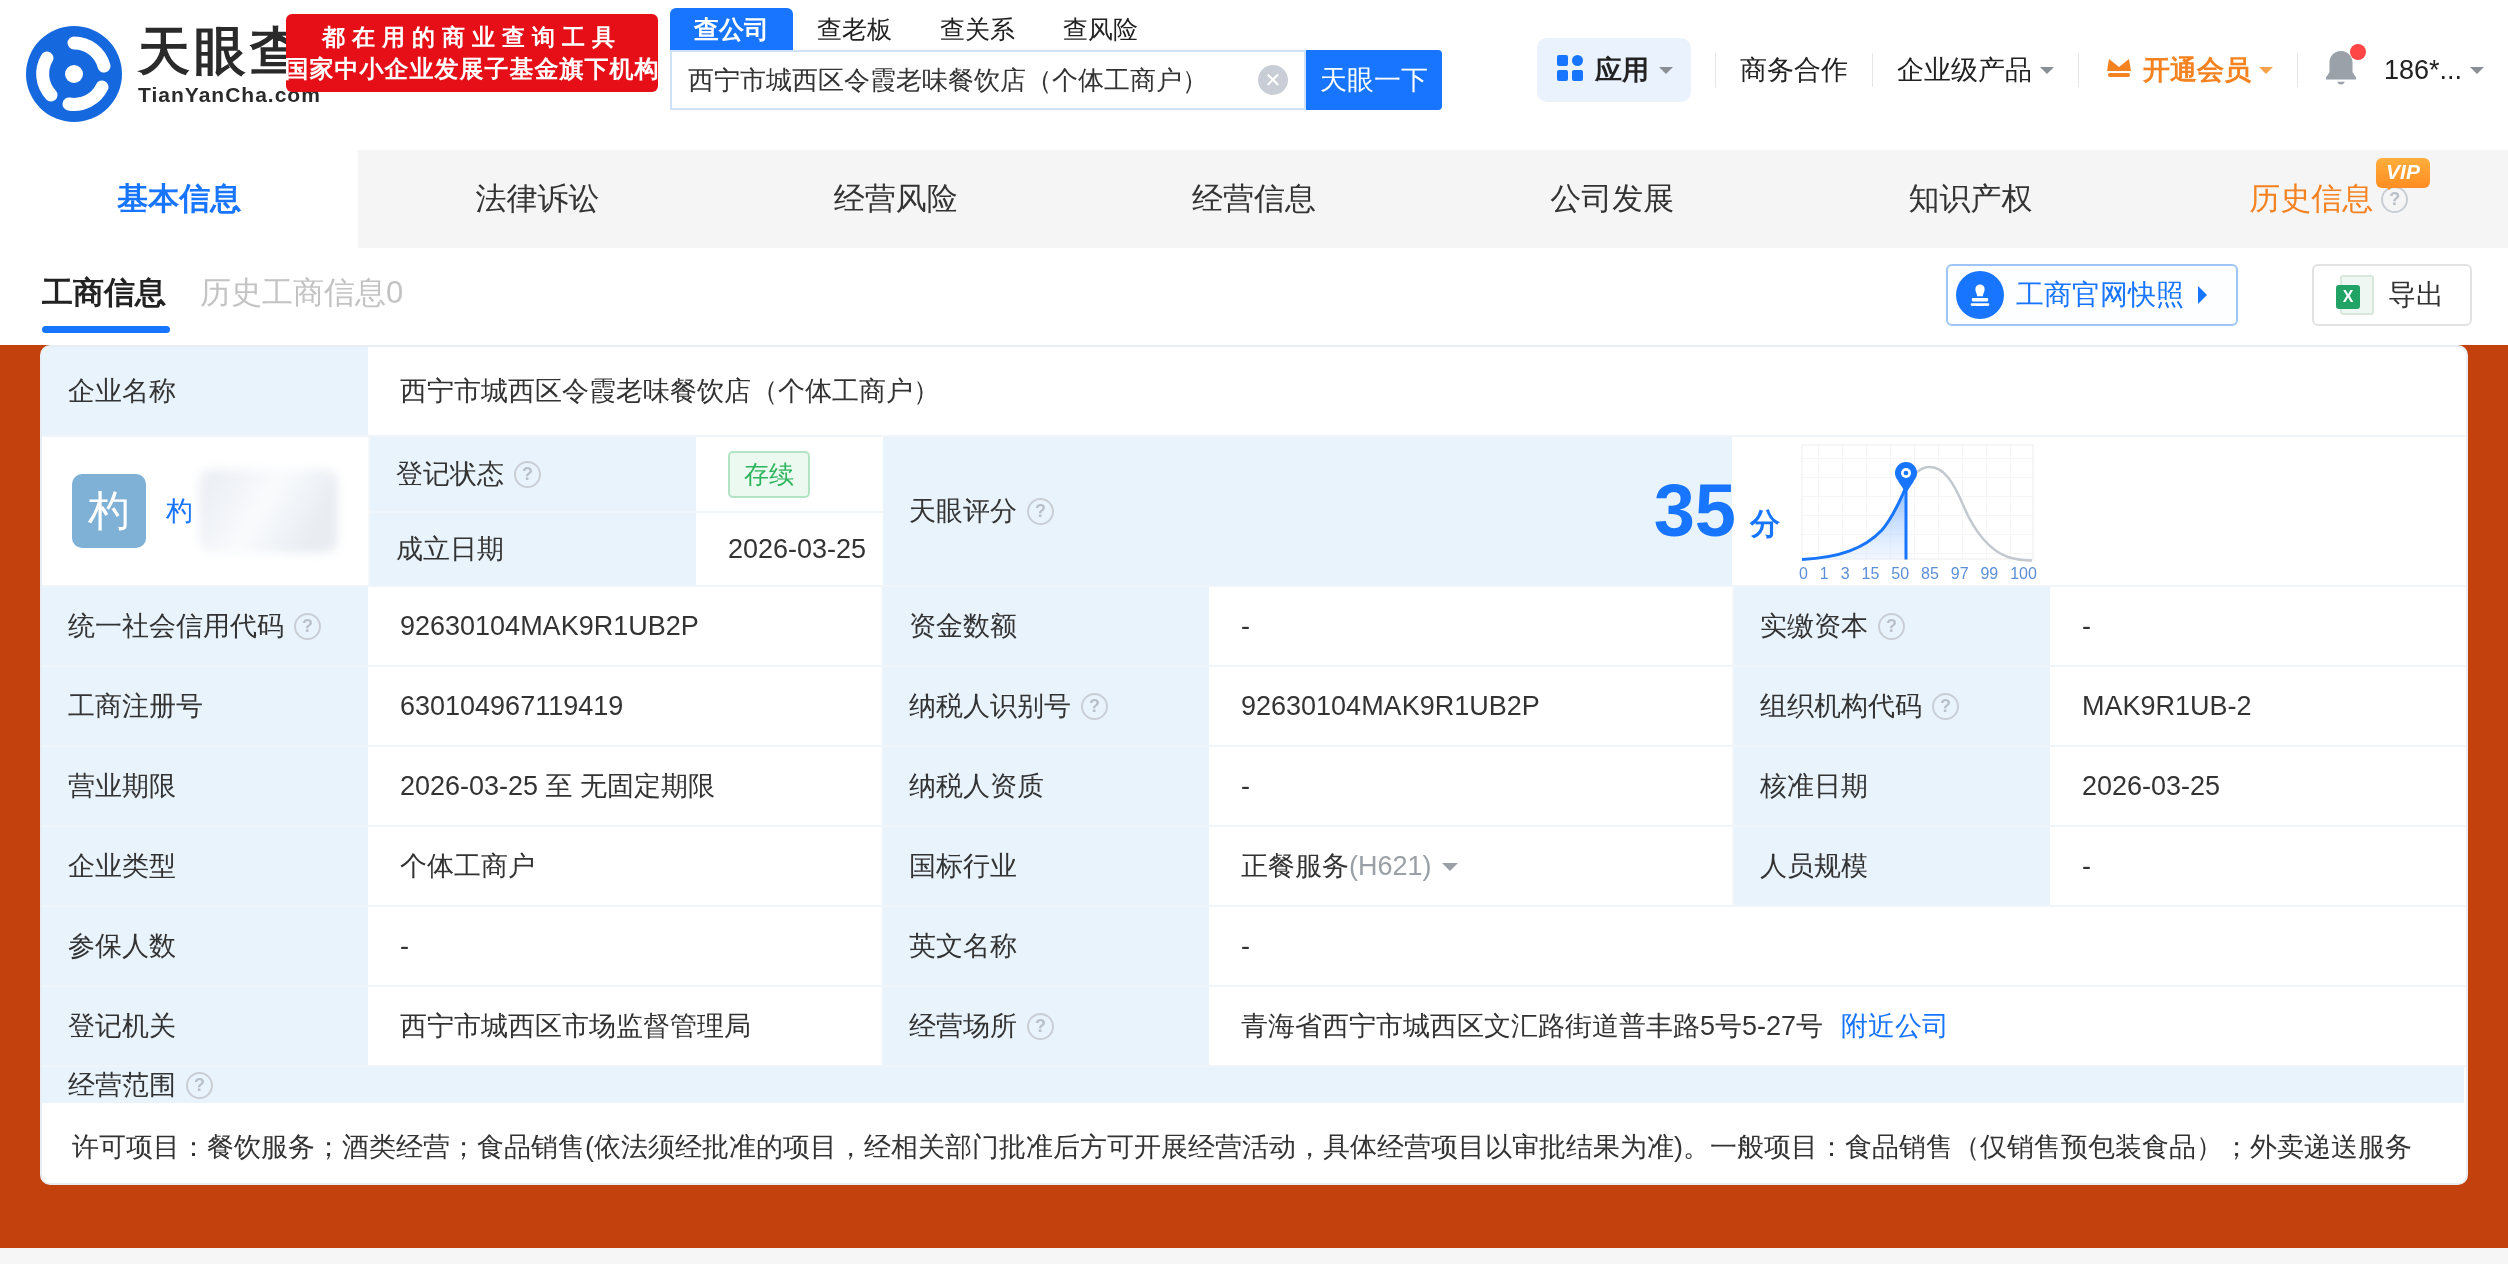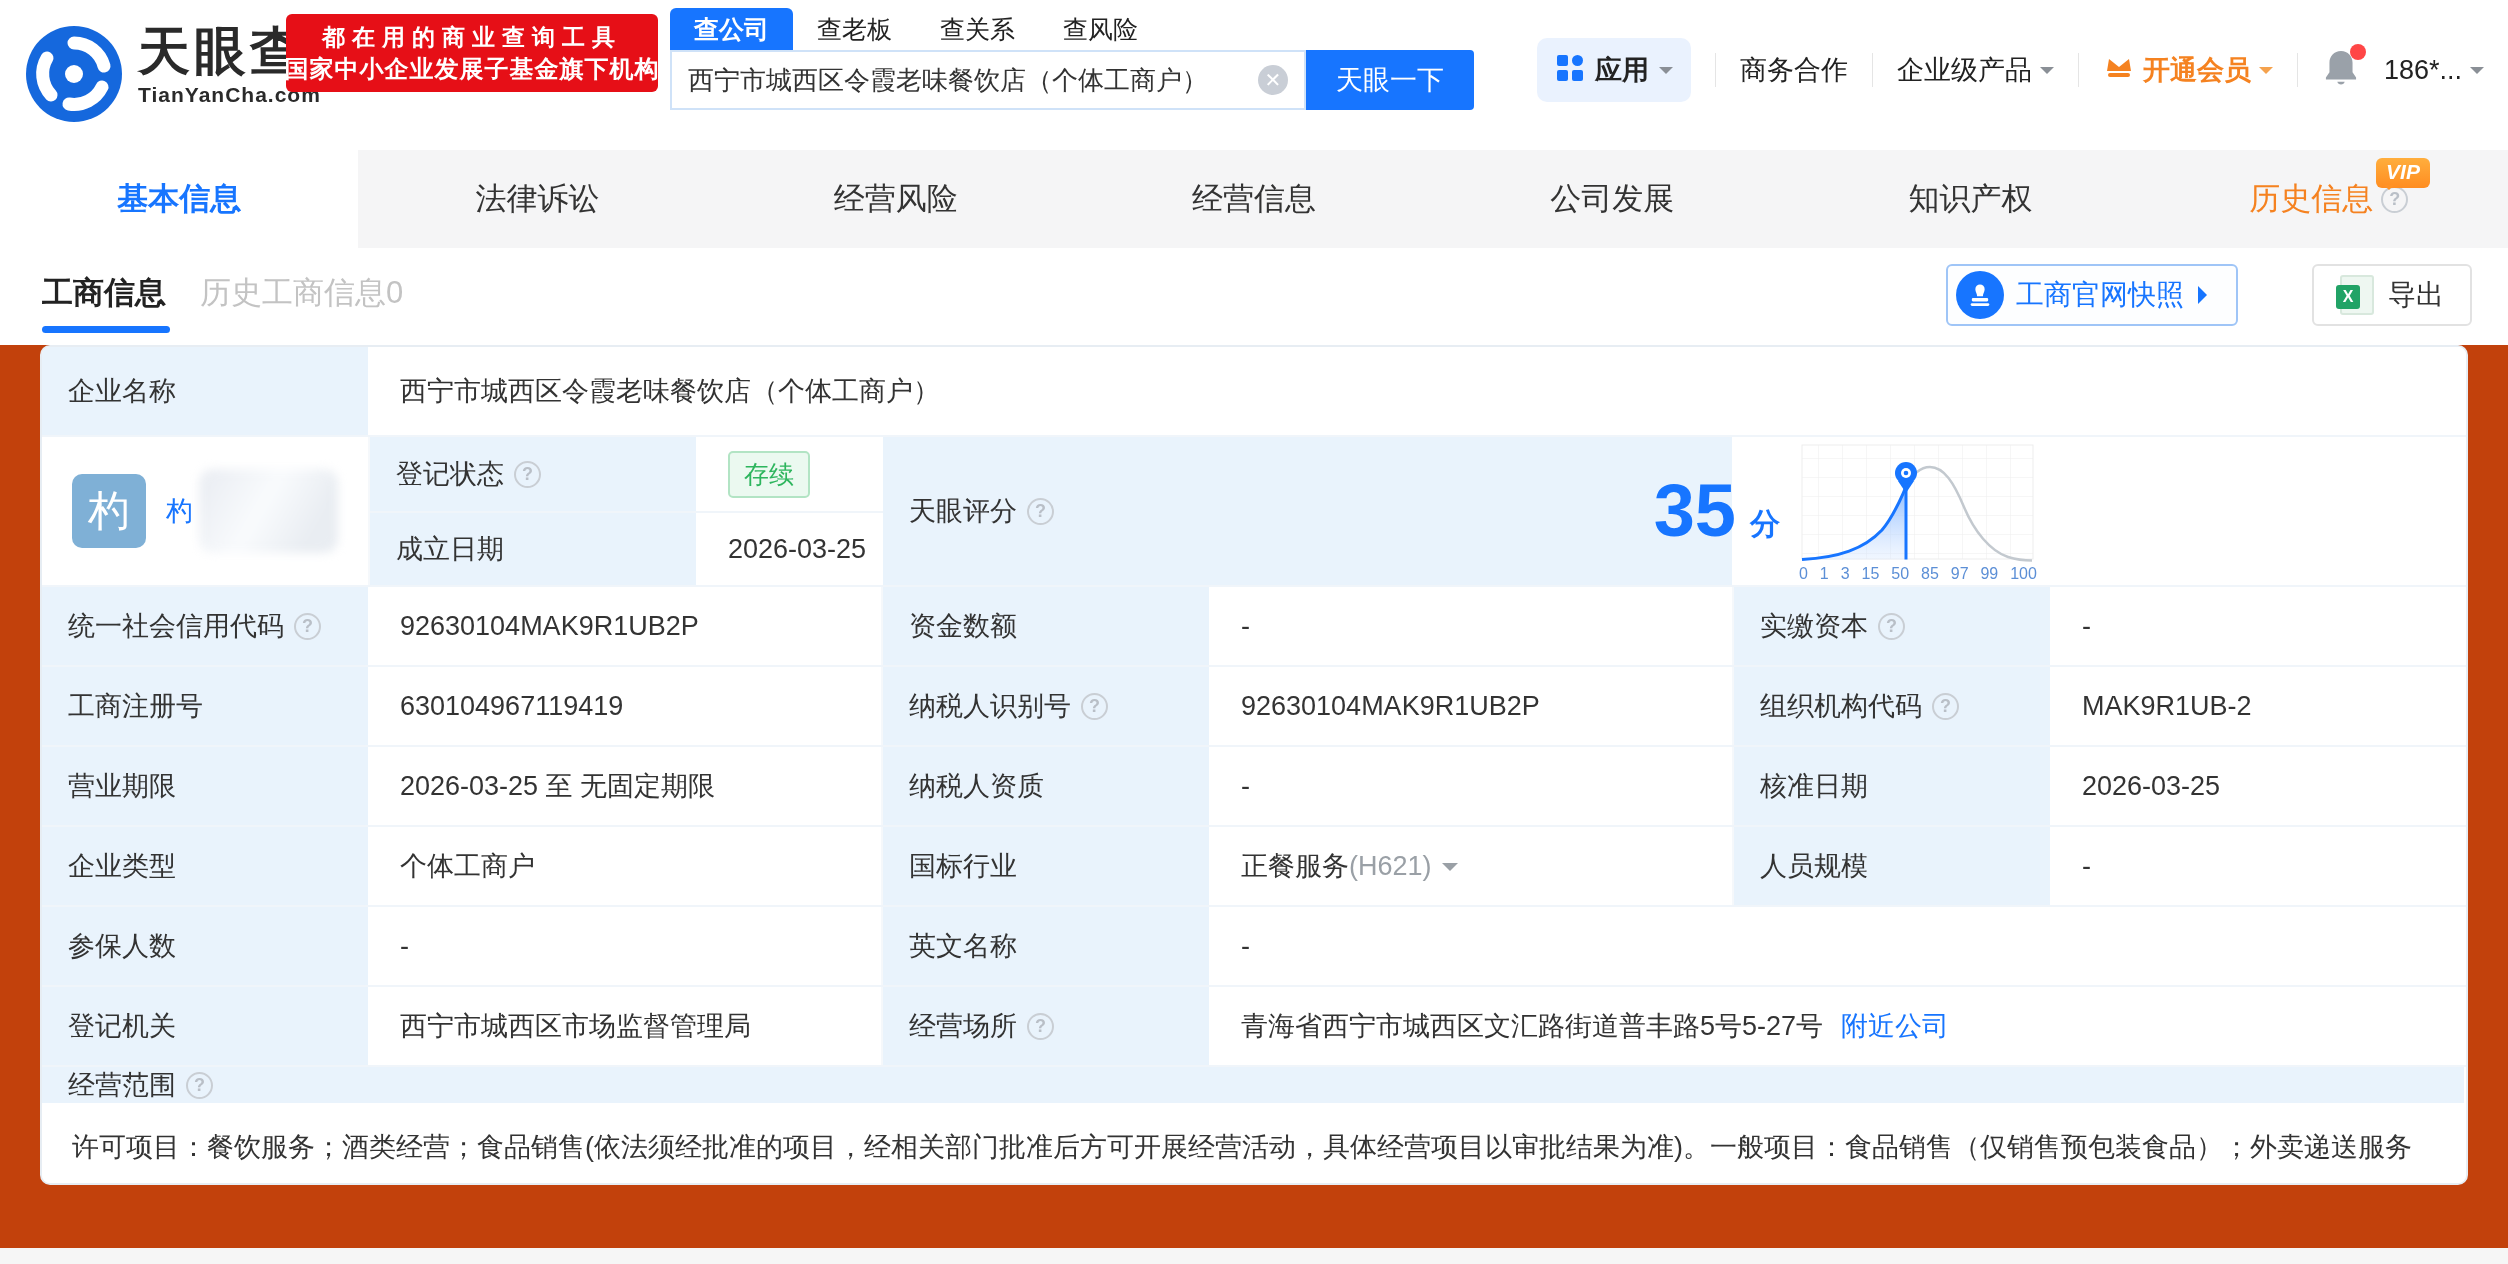--- a/index.html
+++ b/index.html
@@ -19,21 +19,21 @@
 
   .search-wrap { position:absolute; left:670px; top:8px; }
   .search-tabs { display:flex; align-items:flex-end; height:42px; }
   .stab { font-size:25px; color:#222; padding:0 24px; height:42px; display:flex; align-items:center; cursor:pointer; }
   .stab.active { background:#1775ff; color:#fff; border-radius:6px 6px 0 0; font-weight:bold; }
   .search-row { display:flex; }
   .search-box { width:636px; height:60px; border:2px solid #cfe2f8; background:#fff; display:flex; align-items:center; padding:0 16px; }
   .search-box .query { flex:1; font-size:26px; color:#333; white-space:nowrap; overflow:hidden; }
   .clear-ico { width:30px; height:30px; border-radius:50%; background:#c9ced6; color:#fff; font-size:20px; font-weight:bold;
                display:flex; align-items:center; justify-content:center; cursor:pointer; }
-  .search-btn { width:168px; height:60px; background:#1775ff; color:#fff; font-size:27px; border:none;
+  .search-btn { width:136px; height:60px; background:#1775ff; color:#fff; font-size:27px; border:none;
                 border-radius:0 4px 4px 0; cursor:pointer; font-family:inherit; }
 
   .top-nav { position:absolute; right:24px; top:34px; display:flex; align-items:center; gap:24px; height:72px; }
   .apps-btn { display:flex; align-items:center; gap:10px; background:#eaf2fe; border-radius:10px; padding:14px 18px; cursor:pointer;justify-content:flex-end; }
   .apps-btn .lbl { font-size:27px; font-weight:bold; color:#222; }
   .nav-sep { width:1px; height:34px; background:#e5e5e5; }
   .nav-item { font-size:27px; color:#222; display:flex; align-items:center; gap:8px; cursor:pointer; white-space:nowrap; }
   .vip-link { color:#f58220; font-weight:bold; }
   .caret { width:0; height:0; border:7px solid transparent; border-top-color:#8a8f96; margin-top:8px; }
   .caret.orange { border-top-color:#f5a24d; }

